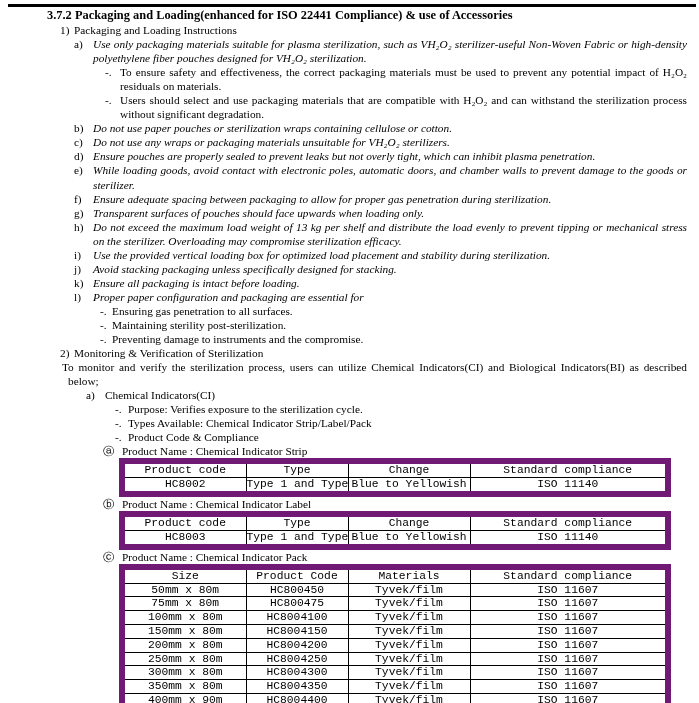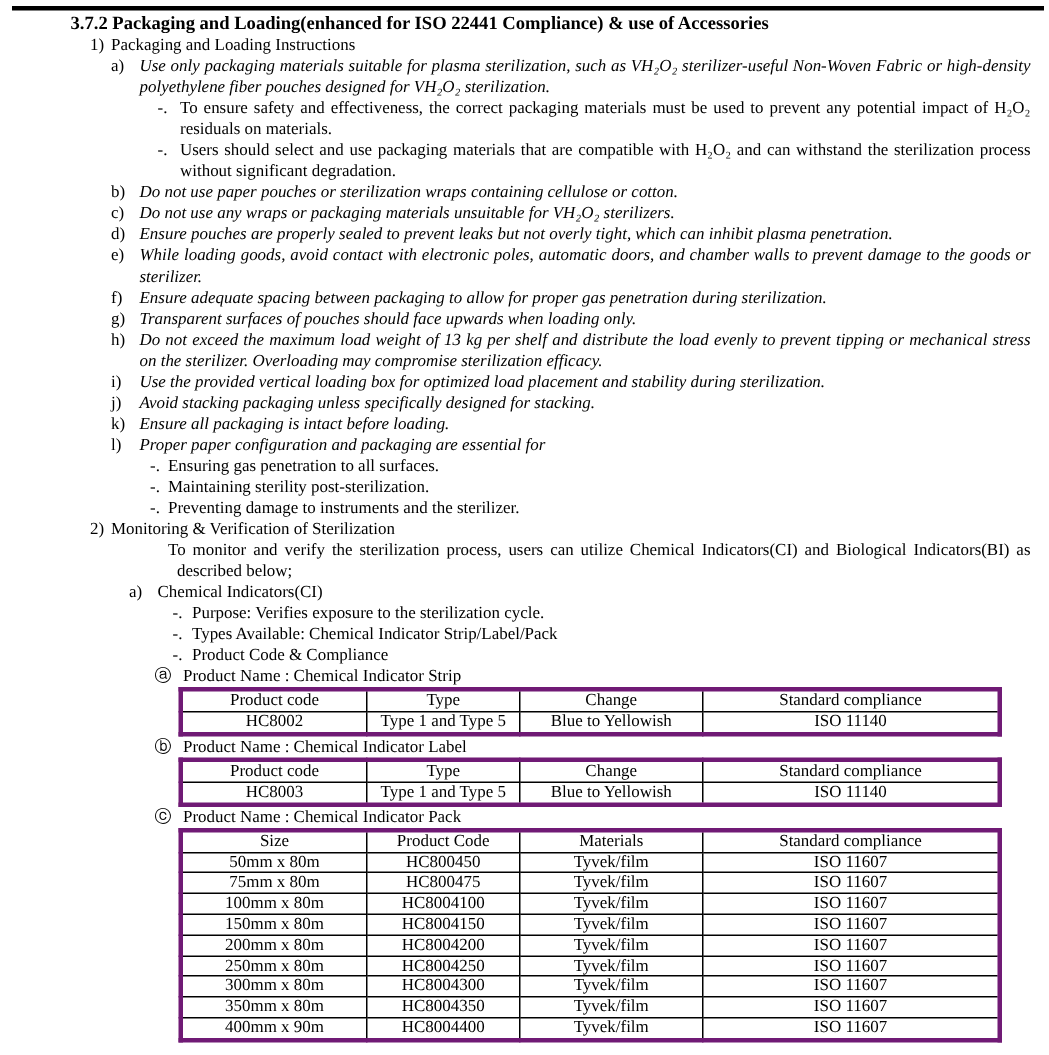--- a/index.html
+++ b/index.html
@@ -14,28 +14,28 @@
   .h-l1{display:flex;margin-left:60px;margin-right:9px;}
   .h-l1 .lbl{flex:0 0 14px;}
   .item{display:flex;margin-left:74px;margin-right:9px;}
   .item .lbl{flex:0 0 19px;}
   .item .txt{flex:1;text-align:justify;font-style:italic;}
   .suba{display:flex;margin-left:105px;margin-right:9px;}
   .suba .lbl{flex:0 0 15px;}
   .suba .txt{flex:1;text-align:justify;}
   .subl{display:flex;margin-left:100px;margin-right:9px;}
   .subl .lbl{flex:0 0 12px;}
-  .intro{margin-left:118px;margin-right:9px;text-indent:-6px;text-align:justify;}
+  .intro{margin-left:68px;margin-right:9px;text-indent:-6px;text-align:justify;}
   .item2{display:flex;margin-left:86px;margin-right:9px;}
   .item2 .lbl{flex:0 0 19px;}
   .sub2{display:flex;margin-left:115px;margin-right:9px;}
   .sub2 .lbl{flex:0 0 13px;}
   .capline{display:flex;margin-left:103px;margin-right:9px;}
   .capline .mark{flex:0 0 19px;}
-  table{margin-left:119px;width:546px;border-collapse:collapse;table-layout:fixed;border:3px solid #701a75;}
+  table{margin-left:119px;width:546px;border-collapse:collapse;table-layout:fixed;border:6px solid #701a75;font-family:Liberation Mono, monospace;}
   th,td{border:1.5px solid #000;text-align:center;vertical-align:middle;
         line-height:12.8px;padding:0;font-size:11.3px;font-weight:normal;
         overflow:hidden;white-space:nowrap;}
 </style>
 </head>
 <body>
 
 <div class="doc">
   <div class="top-rule"></div>
 
@@ -106,21 +106,21 @@
   <div class="subl">
     <span class="lbl">-.</span>
     <span class="txt">Ensuring gas penetration to all surfaces.</span>
   </div>
   <div class="subl">
     <span class="lbl">-.</span>
     <span class="txt">Maintaining sterility post-sterilization.</span>
   </div>
   <div class="subl">
     <span class="lbl">-.</span>
-    <span class="txt">Preventing damage to instruments and the sterilizer.</span>
+    <span class="txt">Preventing damage to instruments and the compromise.</span>
   </div>
 
   <div class="h-l1">
     <span class="lbl">2)</span>
     <span class="txt">Monitoring &amp; Verification of Sterilization</span>
   </div>
   <div class="intro">To monitor and verify the sterilization process, users can utilize Chemical Indicators(CI) and Biological Indicators(BI) as described below;</div>
 
   <div class="item2">
     <span class="lbl">a)</span>

